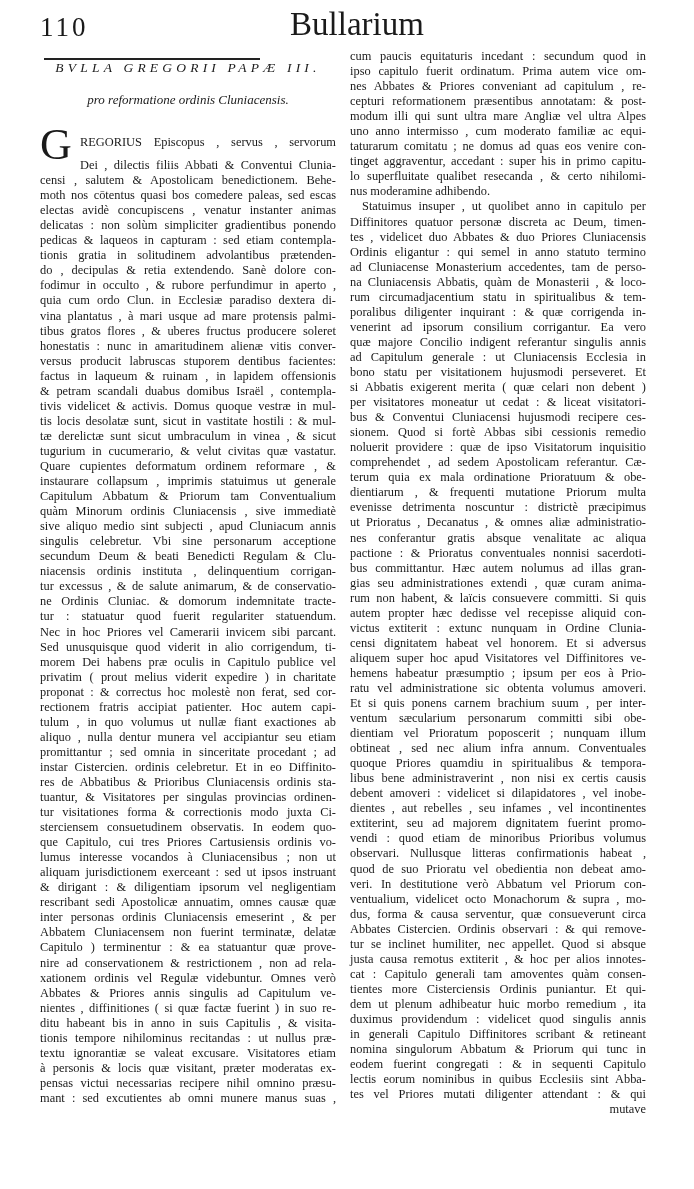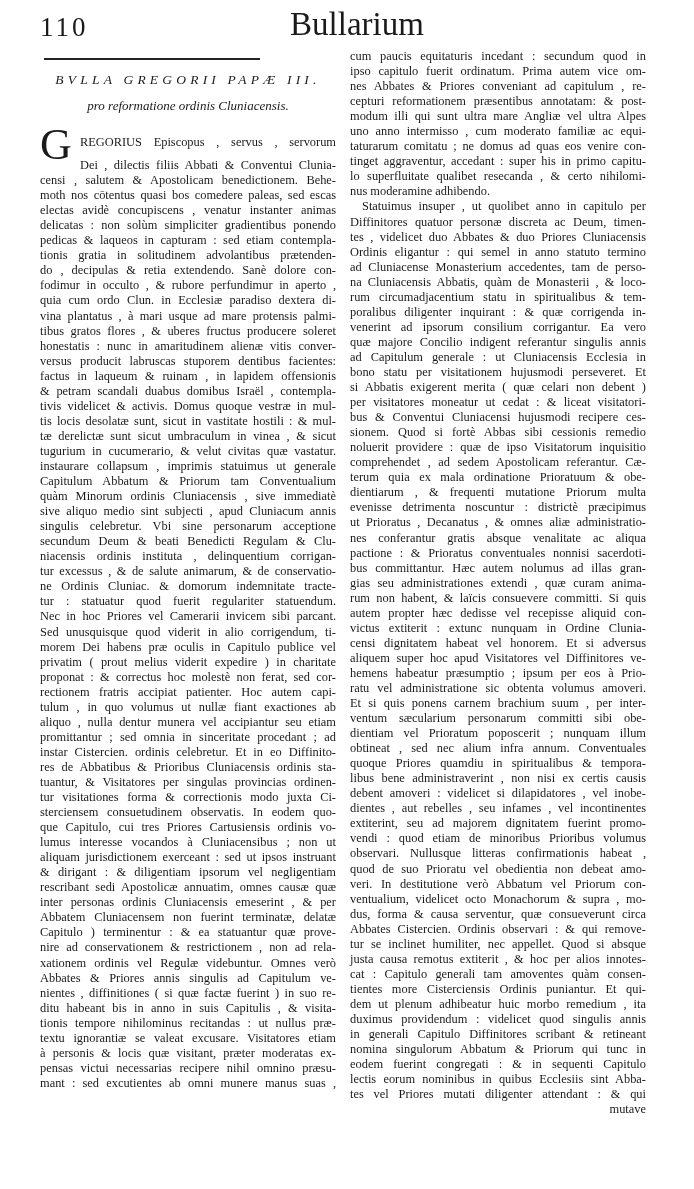--- a/index.html
+++ b/index.html
@@ -6,23 +6,23 @@
   body { width:694px; height:1189px; position:relative; overflow:hidden;
          font-family:"Liberation Serif","DejaVu Serif",serif; color:#1a1a1a; }
   .page-number { position:absolute; left:40px; top:12px; font-size:27px; letter-spacing:3px; }
   .running-head { position:absolute; left:0; width:694px; top:6px; text-align:center;
                   font-size:33px; padding-left:20px; box-sizing:border-box; }
   .rule { position:absolute; left:44px; top:58px; width:216px; height:2px; background:#222; }
   .col { position:absolute; font-size:12.4px; line-height:15.05px; text-align:justify; }
   .col .ln { display:block; white-space:nowrap; text-align-last:justify; text-align:justify; }
   .col-left { left:40px; width:296px; top:127px; }
   .col-right { left:350px; width:296px; top:49px; }
-  .title-block { position:absolute; left:40px; width:296px; top:72px; text-align:center; font-style:italic; }
+  .title-block { position:absolute; left:40px; width:296px; top:60px; text-align:center; font-style:italic; }
   .title-line1 { font-size:13.5px; letter-spacing:4.2px; white-space:nowrap; }
-  .title-line2 { font-size:13px; margin-top:10px; }
+  .title-line2 { font-size:13px; margin-top:16px; }
   .dropcap { position:absolute; left:40px; top:125px; font-size:44px; line-height:40px; }
   .indent-first { padding-left:40px;margin-top:8px; }
   .para-indent { padding-left:12px; }
   .last-ln { text-align-last:left !important; }
   .catchword { text-align:right; display:block; }
 </style>
 </head>
 <body>
 
 <div class="page-number">110</div>
@@ -51,20 +51,21 @@
     <span class="ln">vina plantatus , à mari usque ad mare protensis palmi-</span>
     <span class="ln">tibus gratos flores , &amp; uberes fructus producere soleret</span>
     <span class="ln">honestatis : nunc in amaritudinem alienæ vitis conver-</span>
     <span class="ln">versus producit labruscas stuporem dentibus facientes:</span>
     <span class="ln">factus in laqueum &amp; ruinam , in lapidem offensionis</span>
     <span class="ln">&amp; petram scandali duabus domibus Israël , contempla-</span>
     <span class="ln">tivis videlicet &amp; activis. Domus quoque vestræ in mul-</span>
     <span class="ln">tis locis desolatæ sunt, sicut in vastitate hostili : &amp; mul-</span>
     <span class="ln">tæ derelictæ sunt sicut umbraculum in vinea , &amp; sicut</span>
     <span class="ln">tugurium in cucumerario, &amp; velut civitas quæ vastatur.</span>
+    <span class="ln">Quare cupientes deformatum ordinem reformare , &amp;</span>
     <span class="ln">instaurare collapsum , imprimis statuimus ut generale</span>
     <span class="ln">Capitulum Abbatum &amp; Priorum tam Conventualium</span>
     <span class="ln">quàm Minorum ordinis Cluniacensis , sive immediatè</span>
     <span class="ln">sive aliquo medio sint subjecti , apud Cluniacum annis</span>
     <span class="ln">singulis celebretur. Vbi sine personarum acceptione</span>
     <span class="ln">secundum Deum &amp; beati Benedicti Regulam &amp; Clu-</span>
     <span class="ln">niacensis ordinis instituta , delinquentium corrigan-</span>
     <span class="ln">tur excessus , &amp; de salute animarum, &amp; de conservatio-</span>
     <span class="ln">ne Ordinis Cluniac. &amp; domorum indemnitate tracte-</span>
     <span class="ln">tur : statuatur quod fuerit regulariter statuendum.</span>

